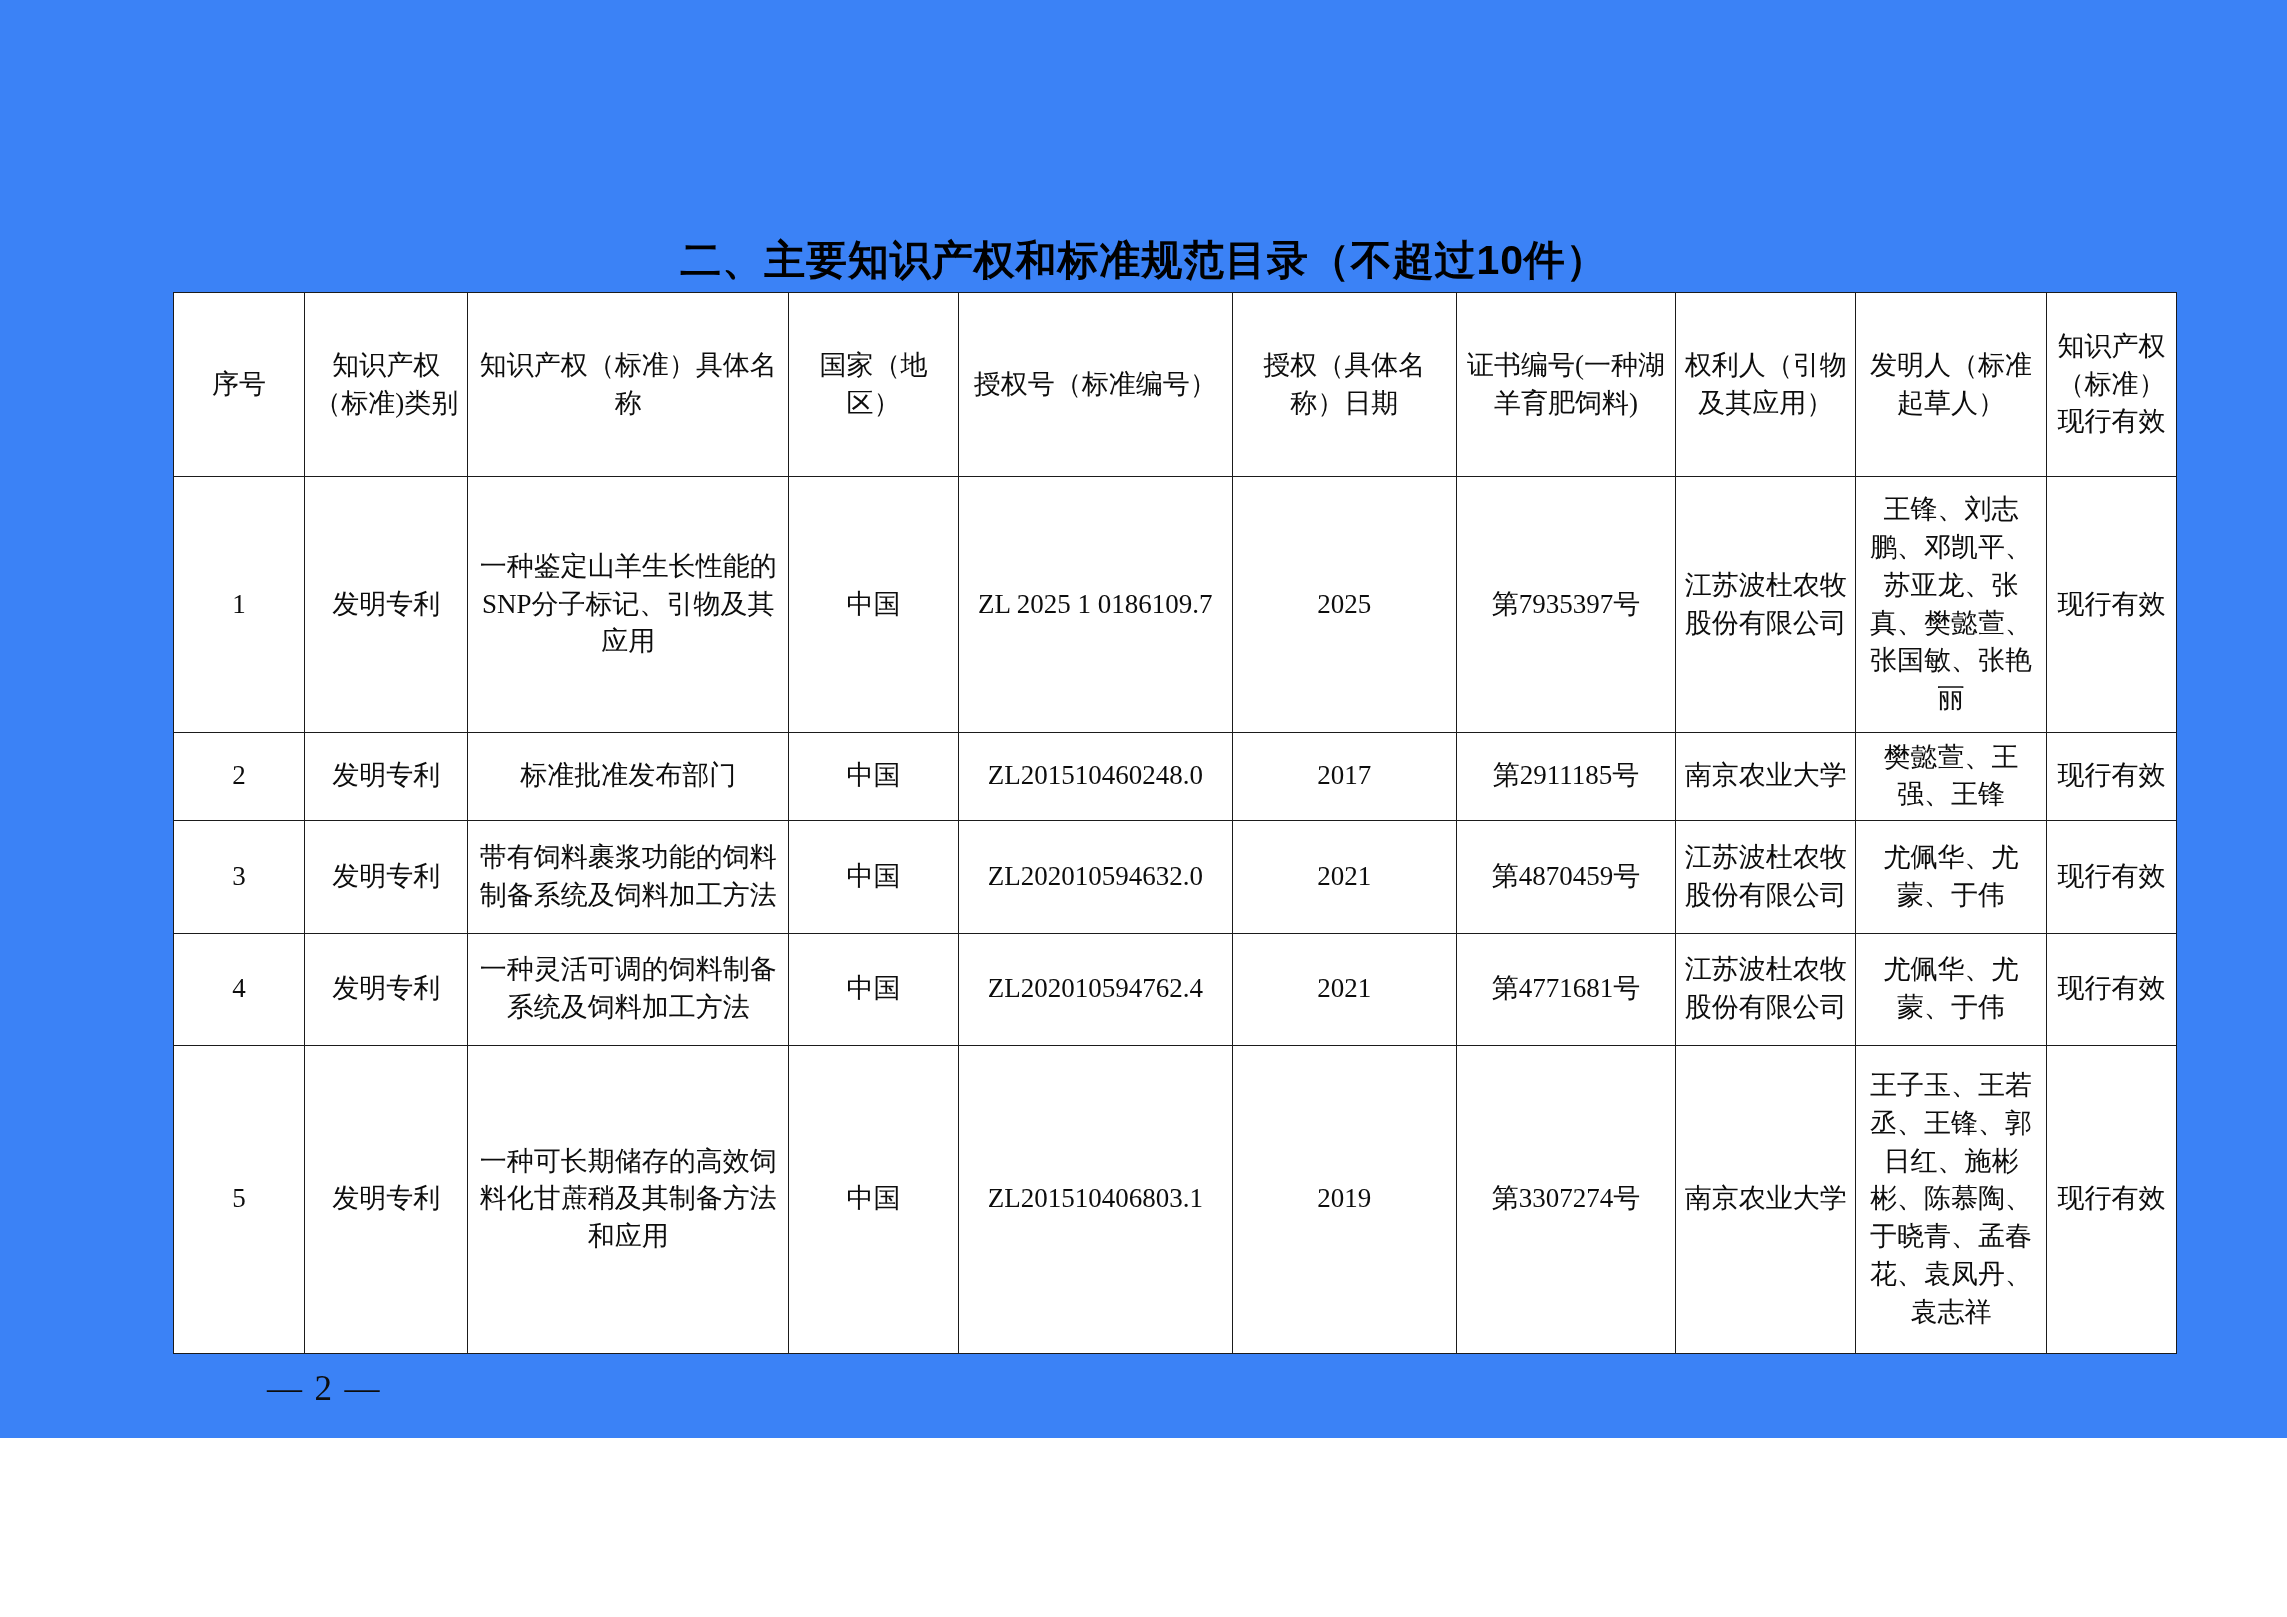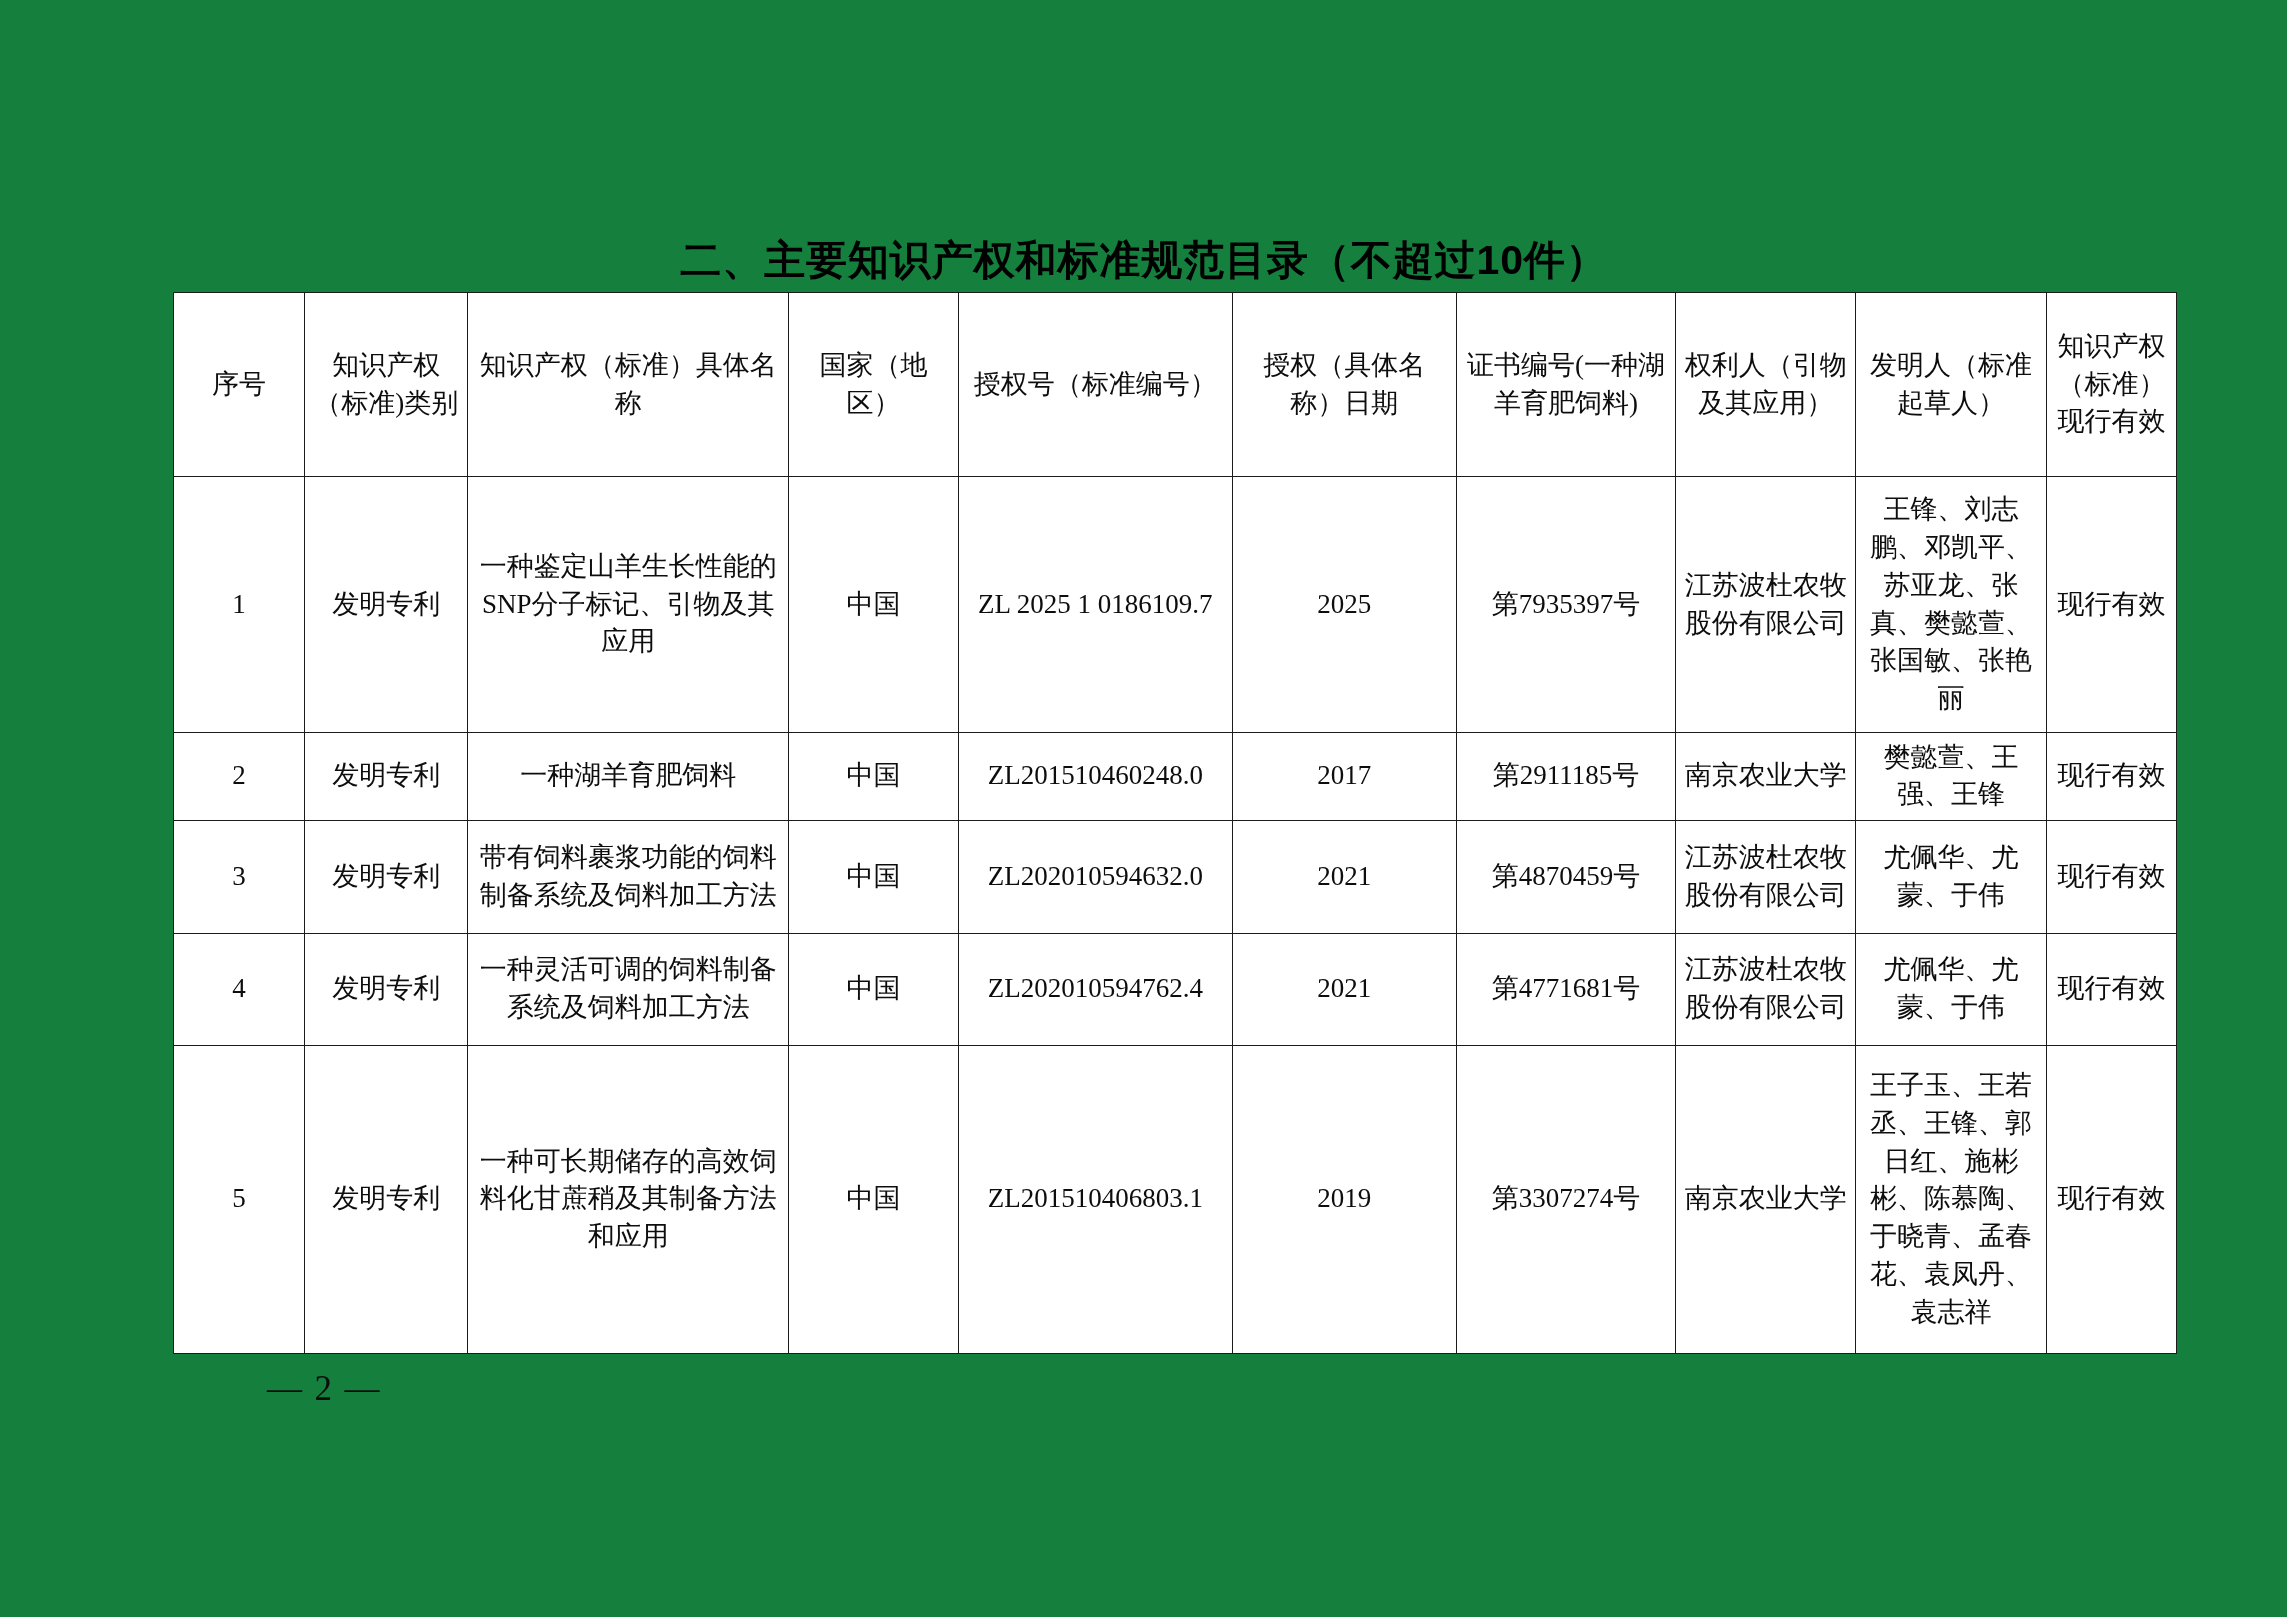--- a/index.html
+++ b/index.html
@@ -3,22 +3,22 @@
 <meta charset="utf-8">
 <style>
   html, body {
     margin: 0;
     padding: 0;
     background: #ffffff;
   }
   .page {
     position: relative;
     width: 2288px;
-    height: 1617px;
-    background: #15803d;
+    height: 1438px;
+    background: #3b82f6;
     font-family: "Liberation Serif", "DejaVu Serif", serif;
     color: #0d0d0d;
   }
   .doc-title {
     position: absolute;
     top: 233px;
     left: 0;
     width: 2288px;
     text-align: center;
     font-family: "Liberation Sans", "DejaVu Sans", sans-serif;
@@ -116,21 +116,21 @@
         <td>ZL 2025 1 0186109.7</td>
         <td>2025</td>
         <td>第7935397号</td>
         <td>江苏波杜农牧股份有限公司</td>
         <td>王锋、刘志鹏、邓凯平、苏亚龙、张真、樊懿萱、张国敏、张艳丽</td>
         <td class="col-status-cell">现行有效</td>
       </tr>
       <tr class="row-2">
         <td>2</td>
         <td>发明专利</td>
-        <td>一种湖羊育肥饲料</td>
+        <td>标准批准发布部门</td>
         <td>中国</td>
         <td>ZL201510460248.0</td>
         <td>2017</td>
         <td>第2911185号</td>
         <td>南京农业大学</td>
         <td>樊懿萱、王强、王锋</td>
         <td class="col-status-cell">现行有效</td>
       </tr>
       <tr class="row-3">
         <td>3</td>

